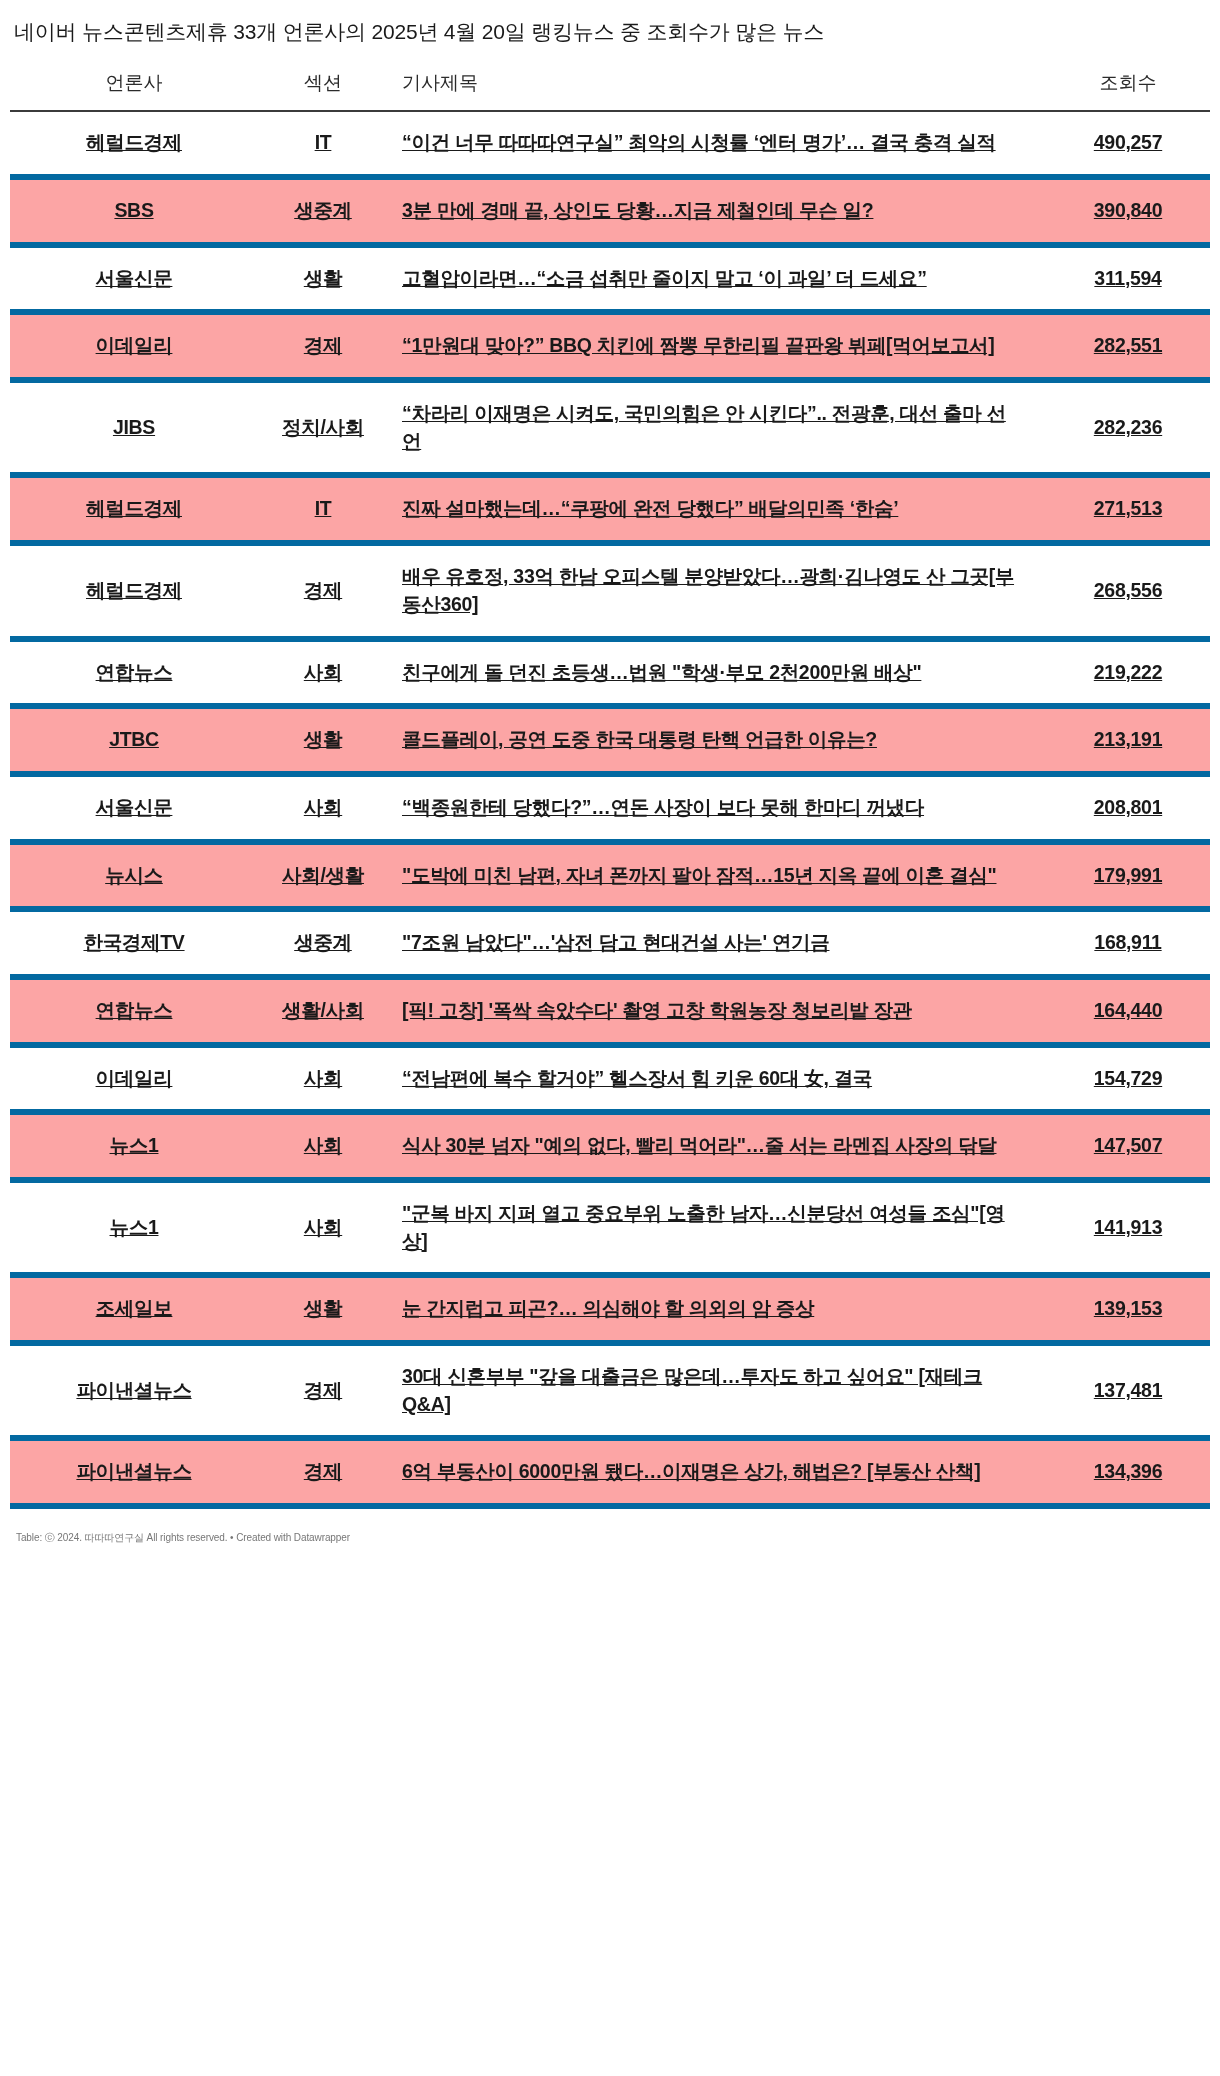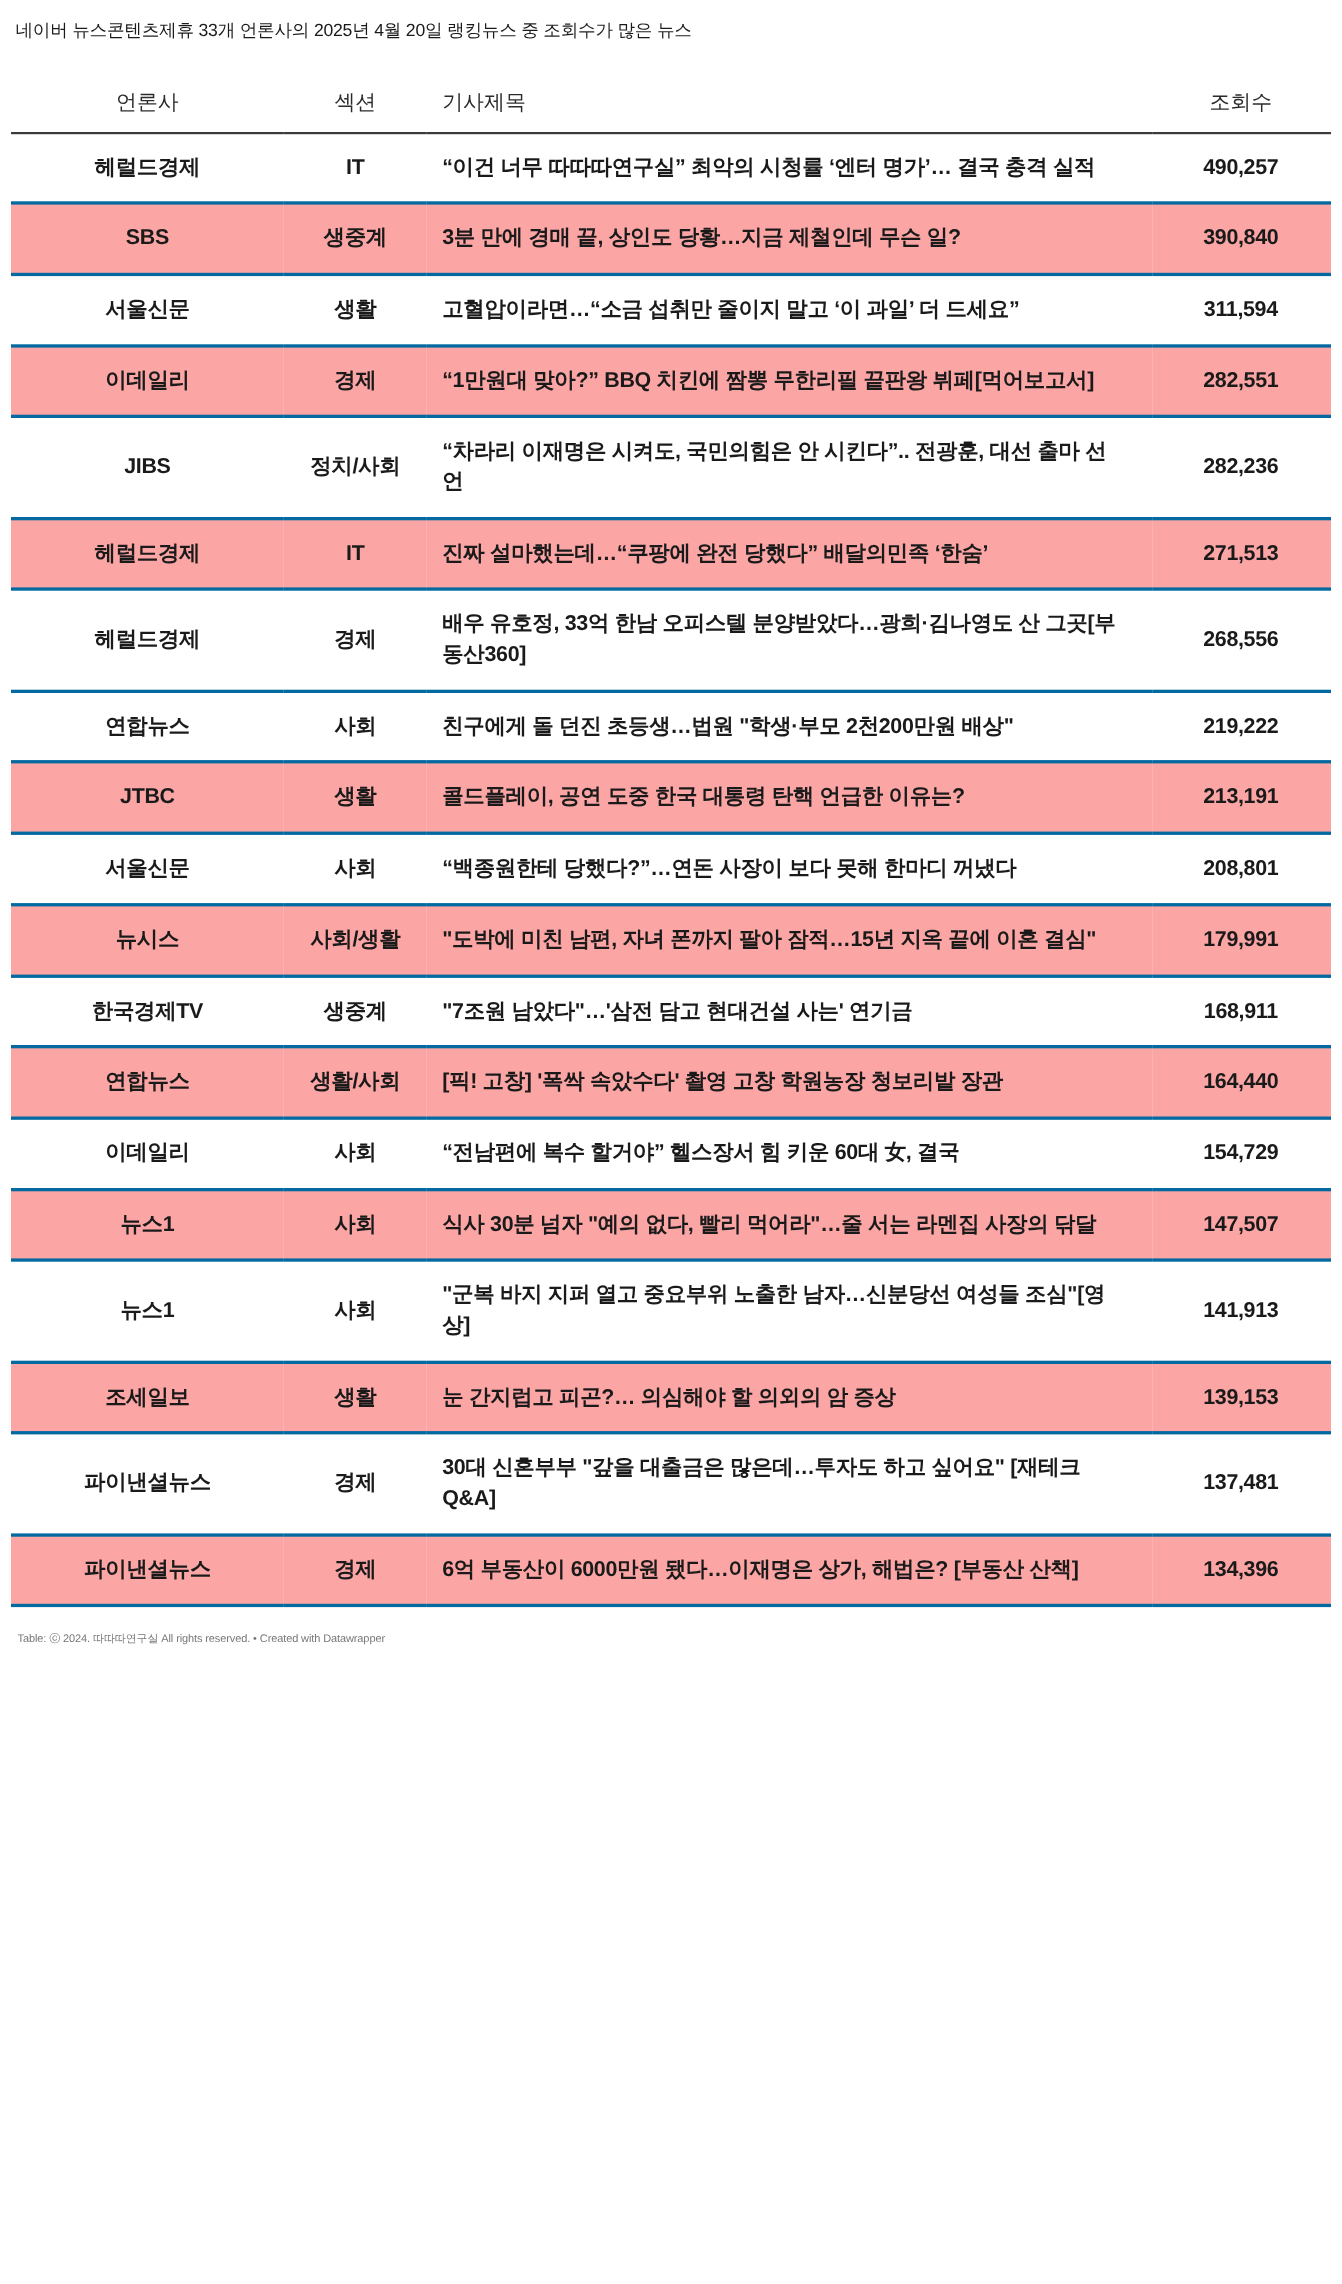--- a/index.html
+++ b/index.html
@@ -12,25 +12,25 @@
     font-family: "Liberation Sans", sans-serif;
     color: #1a1a1a;
     -webkit-font-smoothing: antialiased;
   }
   .page {
     width: 1220px;
     box-sizing: border-box;
     padding: 14px 10px 10px 10px;
   }
   .title {
-    font-size: 16px;
+    font-size: 21px;
     font-weight: 400;
     color: #1a1a1a;
     line-height: 1.35;
-    margin: 4px 0 36px 4px;
+    margin: 4px 0 20px 4px;
     letter-spacing: -0.2px;
   }
   table.rank-table {
     width: 1200px;
     border-collapse: collapse;
     table-layout: fixed;
     margin: 0 auto;
   }
   table.rank-table col.c-press   { width: 248px; }
   table.rank-table col.c-section { width: 130px; }
@@ -45,21 +45,22 @@
     vertical-align: bottom;
   }
   thead th.h-press   { text-align: center; }
   thead th.h-section { text-align: center; }
   thead th.h-title   { text-align: left; padding-left: 14px; }
   thead th.h-views   { text-align: center; padding-right: 14px; }
 
   thead tr { border-bottom: 2px solid #3b3b3b; }
 
   tbody tr {
-    border-bottom: 3px solid #0369a1;
+    border-bottom: 6px solid #0369a1;
+    text-decoration: underline;
   }
   tbody tr.alt {
     background: #fca5a5;
   }
   tbody td {
     font-size: 19.5px;
     font-weight: 700;
     color: #1a1a1a;
     padding: 17px 12px;
     line-height: 1.42;

